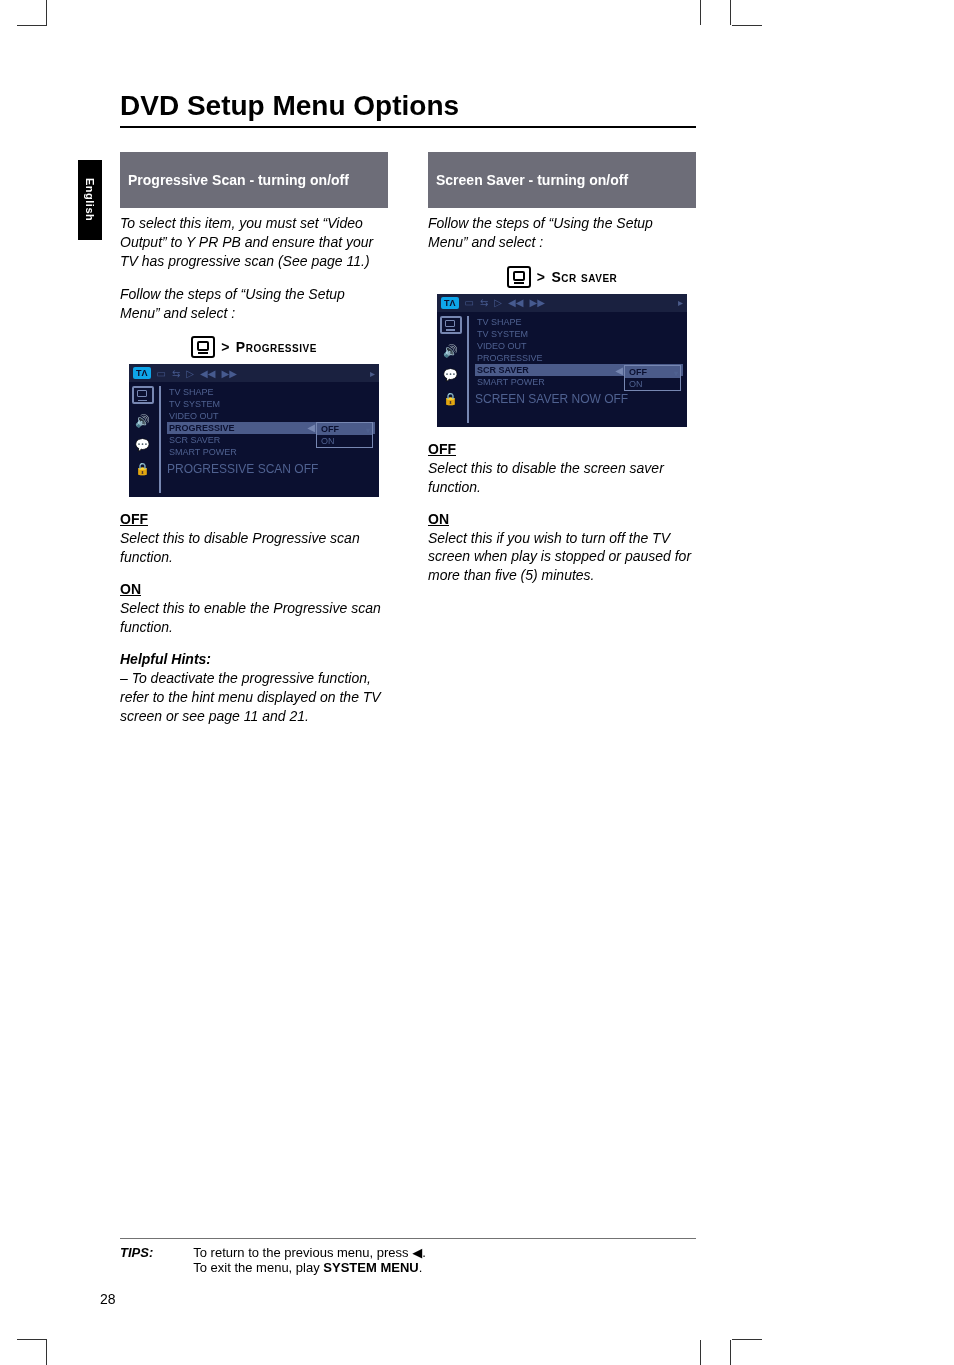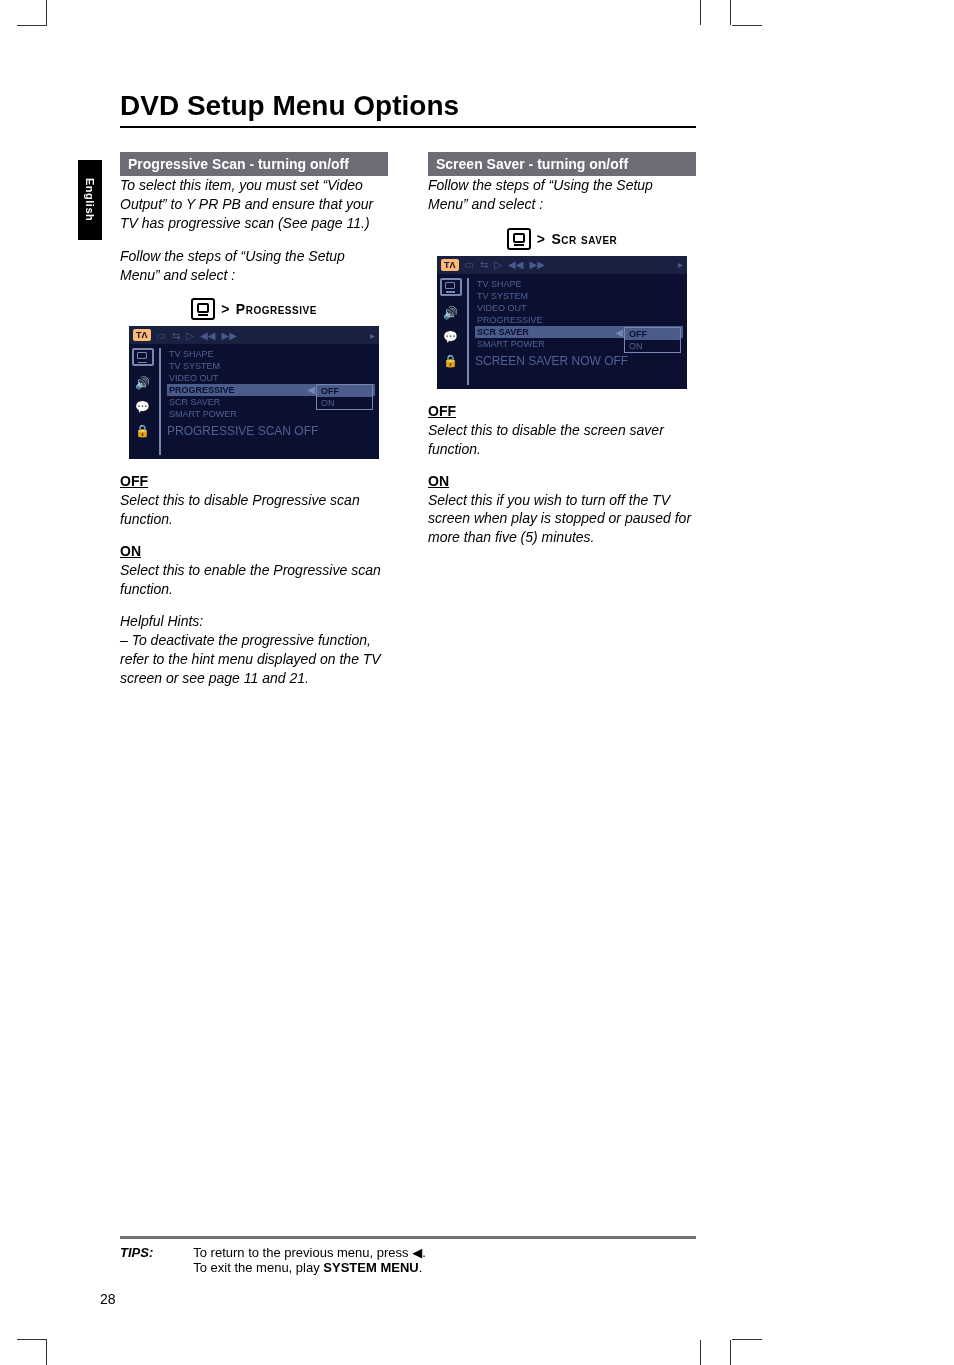--- a/index.html
+++ b/index.html
@@ -55,34 +55,36 @@
   }
   .col {
     flex: 1;
     min-width: 0;
   }
 
   .section-bar {
     background: #6d6d78;
     color: #fff;
     font-weight: bold;
-    padding: 4px 8px;
+    padding: 20px 8px;
+    margin-bottom: 6px;
     font-size: 14px;
   }
 
   p { margin: 0 0 14px 0; line-height: 1.35; font-style: italic; }
   .opt-head {
     font-weight: bold;
     text-decoration: underline;
     margin: 6px 0 2px 0;
   }
   .hints-head {
     font-style: italic;
     margin-top: 10px;
     margin-bottom: 2px;
+    font-weight: bold;
   }
   .hints {
     font-style: italic;
     line-height: 1.35;
   }
 
   
   .bc-line {
     display: flex;
     align-items: center;
@@ -129,21 +131,21 @@
   .osd-topbar {
     height: 18px;
     background: #1a2140;
     display: flex;
     align-items: center;
     padding: 0 4px;
     gap: 6px;
     color: #465a8f;
   }
   .osd-topbar .tab {
-    background: #fdba74;
+    background: #0ea5e9;
     color: #0b1030;
     font-weight: bold;
     font-size: 9px;
     padding: 1px 3px;
     border-radius: 2px;
   }
   .osd-topbar .glyph { font-size: 10px; }
   .osd-topbar .arrow-end {
     margin-left: auto;
     color: #4b5b8a;
@@ -242,21 +244,21 @@
     color: #7787b2;
     font-size: 10px;
   }
 
   
   .tips {
     position: absolute;
     left: 120px;
     right: 100px;
     bottom: 90px;
-    border-top: 3px solid #737373;
+    border-top: 1px solid #737373;
     padding-top: 6px;
     display: flex;
     gap: 40px;
     font-size: 13px;
   }
   .tips .label {
     font-weight: bold;
     font-style: italic;
   }
   .page-num {

